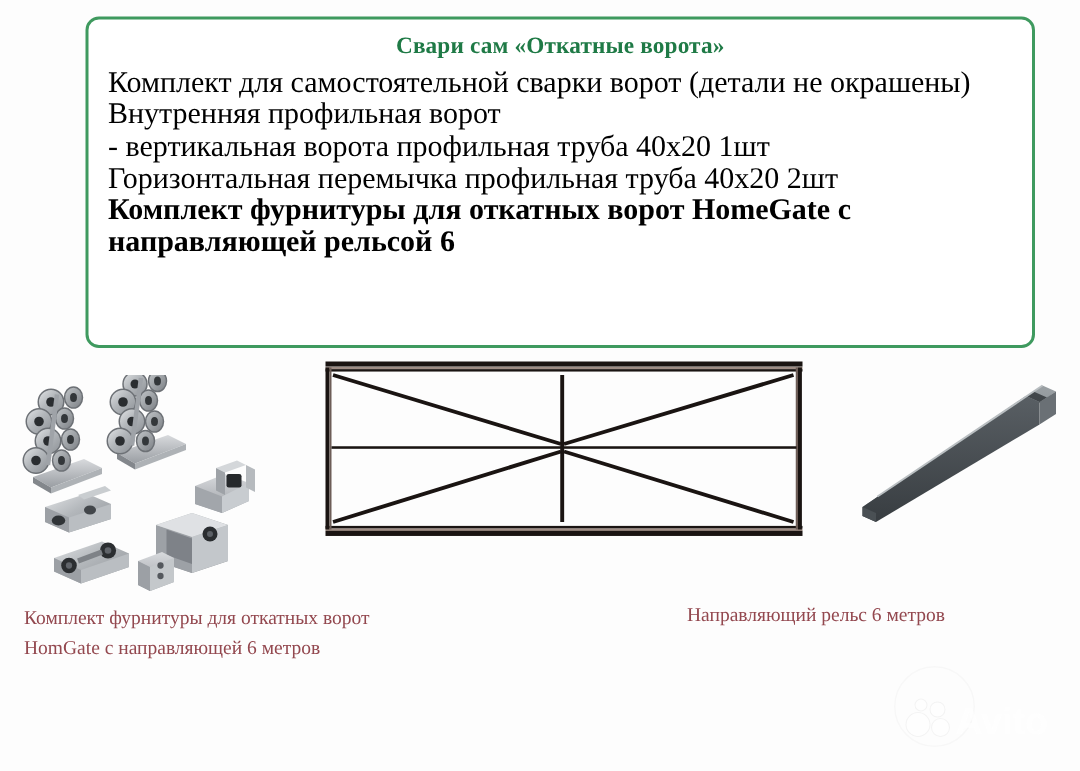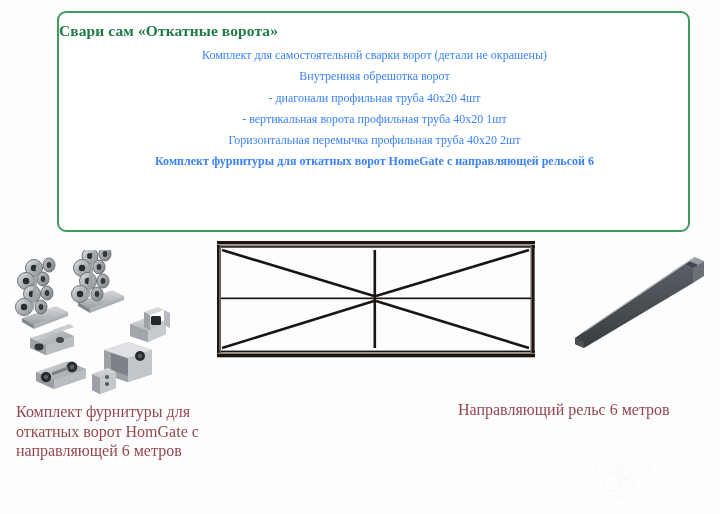--- a/index.html
+++ b/index.html
@@ -22,36 +22,36 @@
     left: 57px;
     top: 11px;
     width: 633px;
     height: 221px;
     border: 2px solid #3f9a5f;
     border-radius: 9px;
     box-sizing: border-box;
     background: #ffffff;
   }
   #spec-title {
+    text-align: center;
     font-weight: bold;
     font-size: 15.5px;
     color: #1f7a46;
     margin-top: 9px;
     letter-spacing: .1px;
   }
   #spec-lines {
     margin-top: 5px;
     padding: 0 11px 0 13px;
   }
   .spec-line {
-    font-size: 12px;
+    font-size: 20px;
     line-height: 21.3px;
-    color: #3b82f6;
+    color: #000000;
     white-space: nowrap;
-    text-align: center;
   }
   .spec-line.wrap { white-space: normal; font-weight: bold; }
 
   
   #gate-frame {
     position: absolute;
     left: 199px;
     top: 236px;
     width: 352px;
     height: 128px;
@@ -75,21 +75,21 @@
     top: 250px;
     width: 180px;
     height: 145px;
   }
   #hardware-kit svg { display: block; }
 
   
   .caption {
     position: absolute;
     color: #93484f;
-    font-size: 16px;
+    font-size: 13px;
     line-height: 19.6px;
   }
   #caption-hardware { left: 16px; top: 402px; width: 240px; }
   #caption-rail { left: 458px; top: 400px; width: 255px; }
 
   
   #avito-watermark {
     position: absolute;
     left: 603px;
     top: 462px;
@@ -110,22 +110,21 @@
 </style>
 </head>
 <body>
 
 <div id="page">
 
   <div id="spec-box">
     <div id="spec-title">Свари сам «Откатные ворота»</div>
     <div id="spec-lines">
       <div class="spec-line">Комплект для самостоятельной сварки ворот (детали не окрашены)</div>
-      <div class="spec-line">Внутренняя обрешотка ворот</div>
-      <div class="spec-line">- диагонали профильная труба 40х20 4шт</div>
+      <div class="spec-line">Внутренняя профильная ворот</div>
       <div class="spec-line">- вертикальная ворота профильная труба 40х20 1шт</div>
       <div class="spec-line">Горизонтальная перемычка профильная труба 40х20 2шт</div>
       <div class="spec-line wrap">Комплект фурнитуры для откатных ворот HomeGate с направляющей рельсой 6</div>
     </div>
   </div>
 
   <div id="gate-frame">
     <svg width="352" height="128" viewBox="0 0 352 128" xmlns="http://www.w3.org/2000/svg">
 
       <g>

